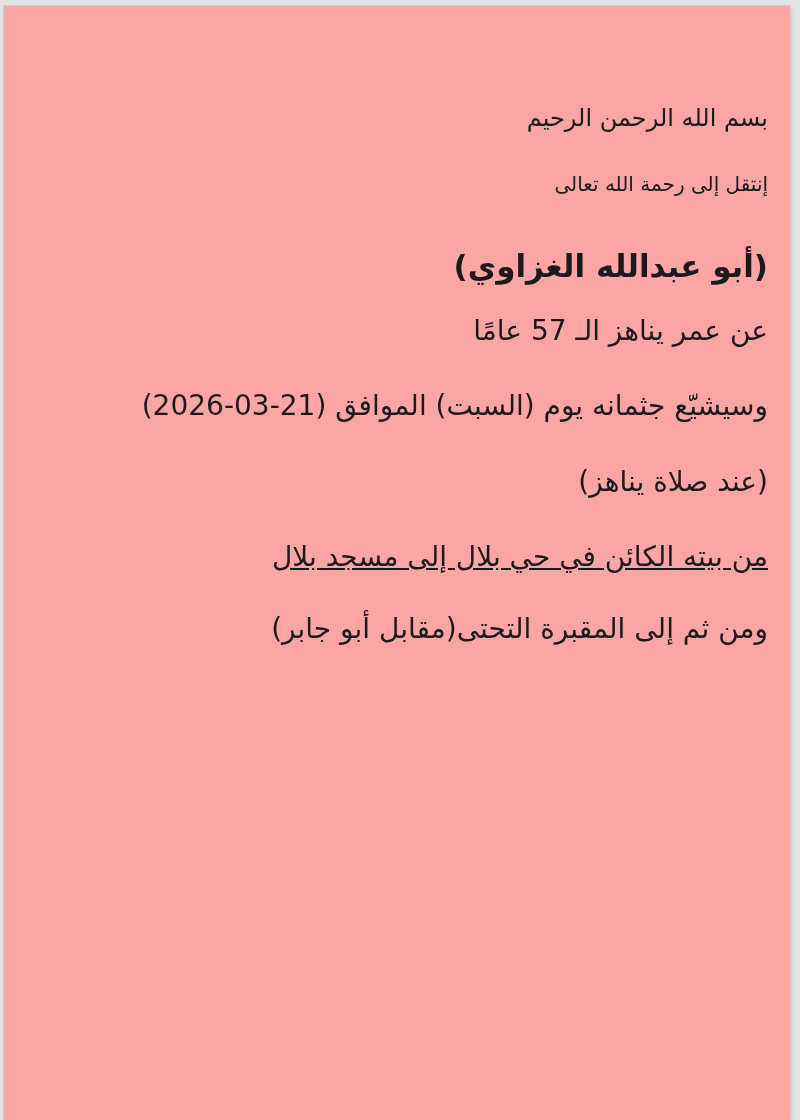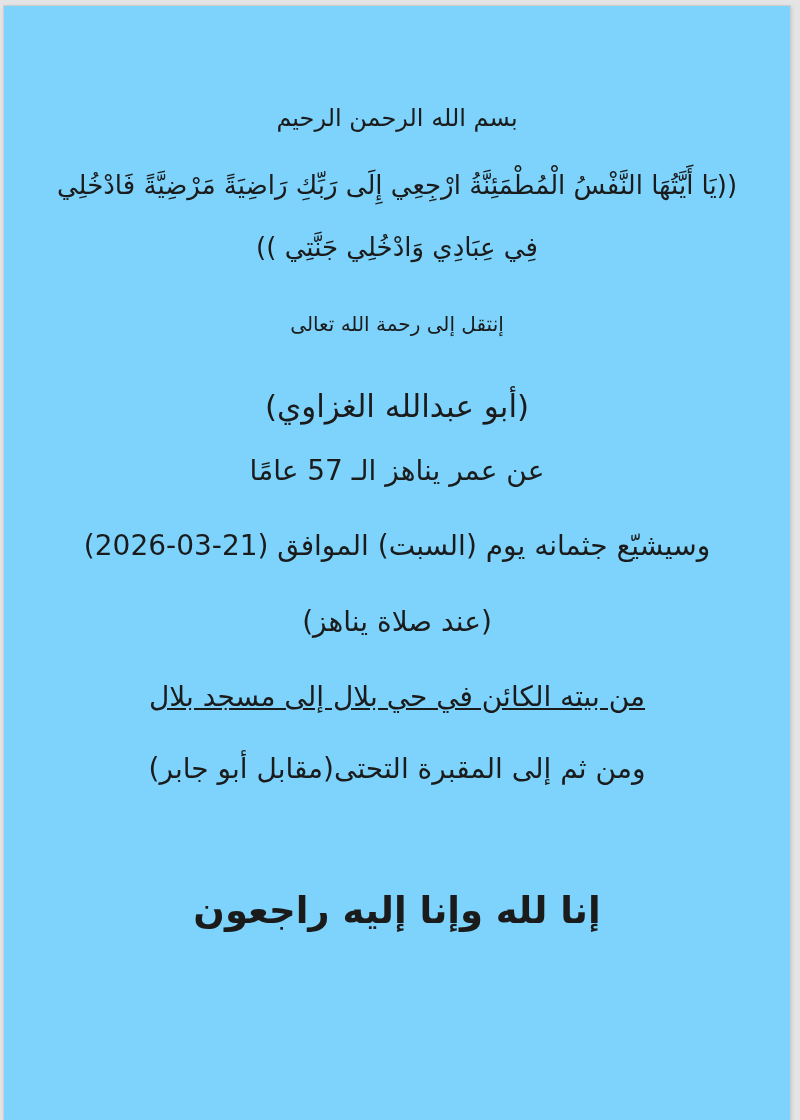--- a/index.html
+++ b/index.html
@@ -14,27 +14,27 @@
     background: #e4e4e4;
     overflow: hidden;
     font-family: "DejaVu Sans", sans-serif;
   }
   .paper {
     position: absolute;
     top: 6px;
     left: 4px;
     right: 10px;
     bottom: 0;
-    background: #7dd3fc;
+    background: #fca5a5;
     box-shadow: 0 0 0 1px #cfcfcf, 1px 1px 4px rgba(0,0,0,0.18);
     direction: rtl;
-    text-align: center;
+    text-align: right;
     color: #1b1b1b;
     box-sizing: border-box;
-    padding: 0 41px;
+    padding: 0 22px;
   }
   .paper p {
     margin: 0 auto;
   }
   .basmala {
     margin-top: 92px !important;
     font-size: 24px;
     line-height: 40px;
   }
   .verse {
@@ -51,21 +51,21 @@
   .name-primary {
     margin-top: 24px !important;
     font-size: 31px;
     line-height: 52px;
     font-weight: bold;
   }
   .name-secondary {
     margin-top: 34px !important;
     font-size: 31px;
     line-height: 52px;
-    font-weight: normal;
+    font-weight: bold;
   }
   .age {
     margin-top: 17px !important;
     font-size: 28px;
     line-height: 44px;
   }
   .funeral {
     margin-top: 31px !important;
     font-size: 28px;
     line-height: 44px;
@@ -92,23 +92,21 @@
     line-height: 56px;
     font-weight: bold;
   }
 </style>
 </head>
 <body>
 
 <div class="stage">
   <div class="paper">
     <p class="basmala">بسم الله الرحمن الرحيم</p>
-    <p class="verse">((يَا أَيَّتُهَا النَّفْسُ الْمُطْمَئِنَّةُ ارْجِعِي إِلَى رَبِّكِ رَاضِيَةً مَرْضِيَّةً فَادْخُلِي فِي عِبَادِي وَادْخُلِي جَنَّتِي ))</p>
     <p class="intro">إنتقل إلى رحمة الله تعالى</p>
     <p class="name-secondary">(أبو عبدالله الغزاوي)</p>
     <p class="age">عن عمر يناهز الـ 57 عامًا</p>
     <p class="funeral">وسيشيّع جثمانه يوم (السبت) الموافق (21-03-2026)</p>
     <p class="prayer-time">(عند صلاة يناهز)</p>
     <p class="route">من بيته الكائن في حي بلال إلى مسجد بلال</p>
     <p class="cemetery">ومن ثم إلى المقبرة التحتى(مقابل أبو جابر)</p>
-    <p class="closing">إنا لله وإنا إليه راجعون</p>
   </div>
 </div>
 
 </body></html>

